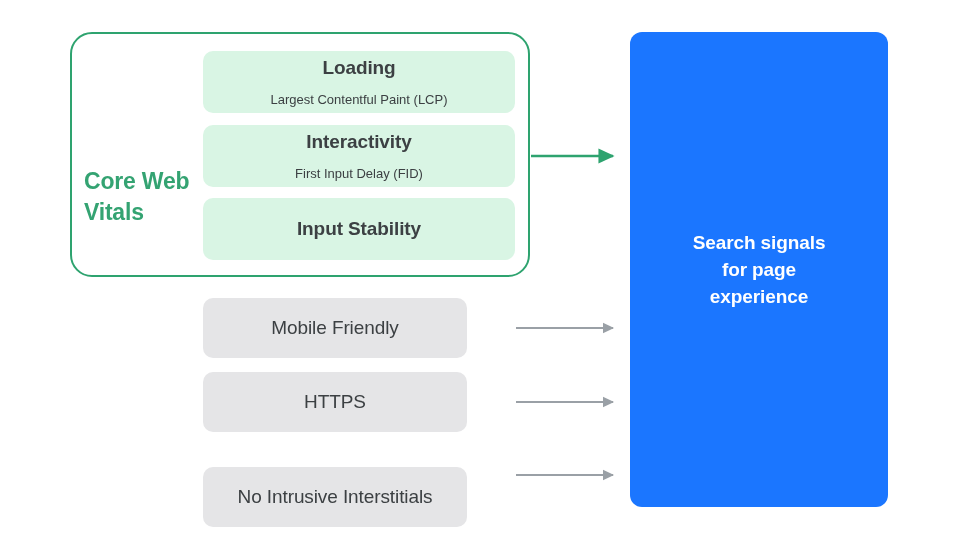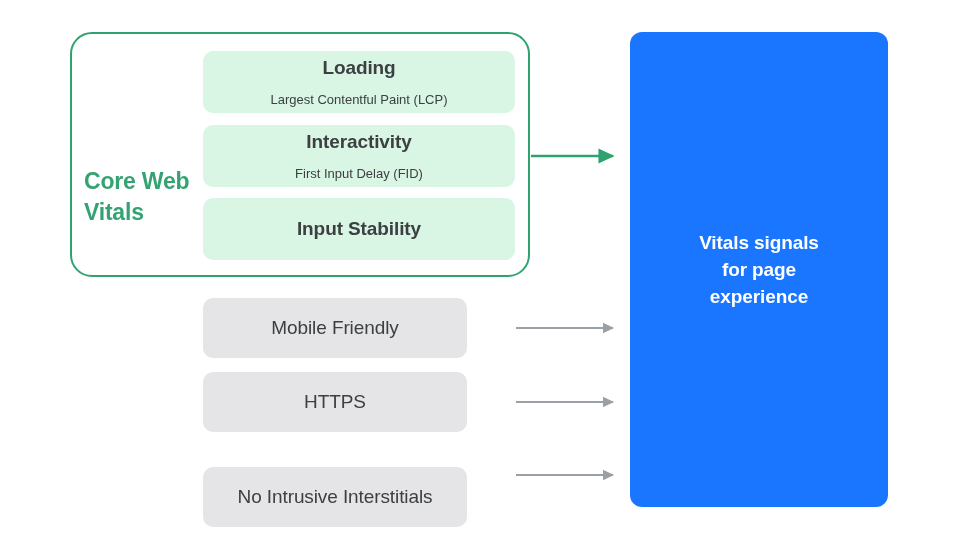--- a/index.html
+++ b/index.html
@@ -166,21 +166,21 @@
 
   <div class="signal-card s1">
     <div class="signal-label">HTTPS</div>
   </div>
 
   <div class="signal-card s2">
     <div class="signal-label">No Intrusive Interstitials</div>
   </div>
 
   <div class="blue-panel">
-    <div class="blue-panel-text">Vitals signals
+    <div class="blue-panel-text">Search signals
 for page
 experience</div>
   </div>
 
   <svg class="arrows" width="960" height="540" viewBox="0 0 960 540">
     <defs>
       <marker id="head-green" markerWidth="7" markerHeight="7" refX="5.6" refY="3.2" orient="auto" markerUnits="strokeWidth">
         <path d="M0,0.3 L6.2,3.2 L0,6.1 z" fill="#2ea36f"></path>
       </marker>
       <marker id="head-gray" markerWidth="7" markerHeight="7" refX="5.6" refY="3.2" orient="auto" markerUnits="strokeWidth">

